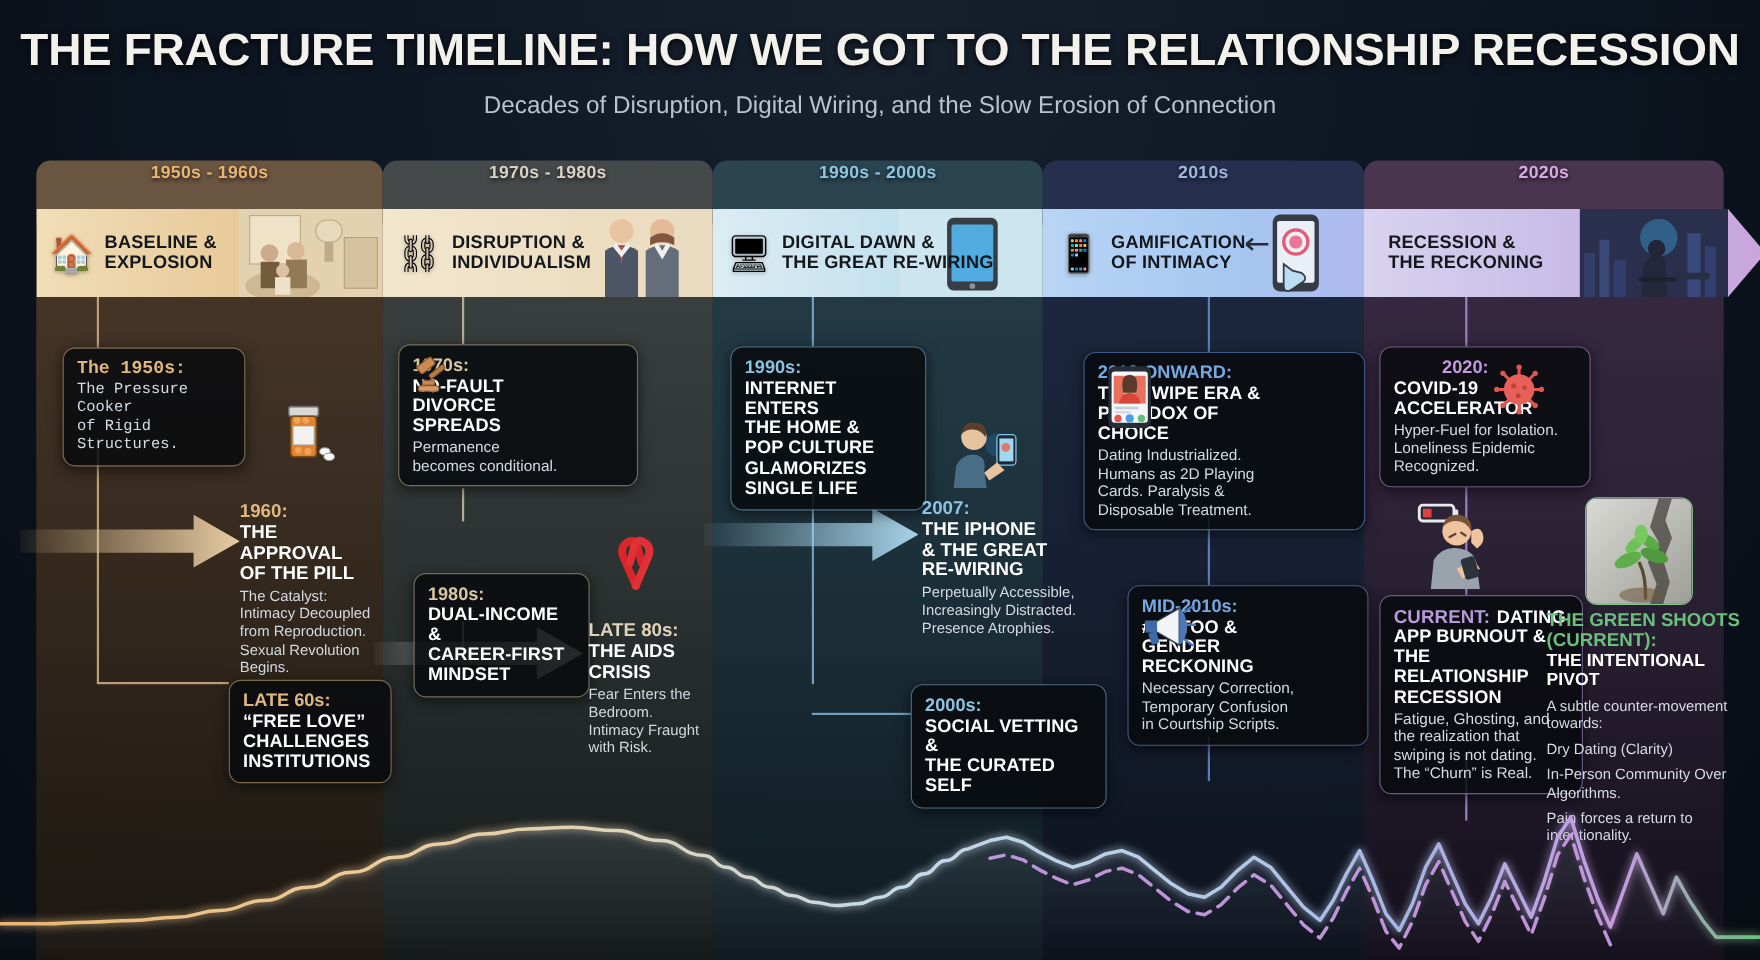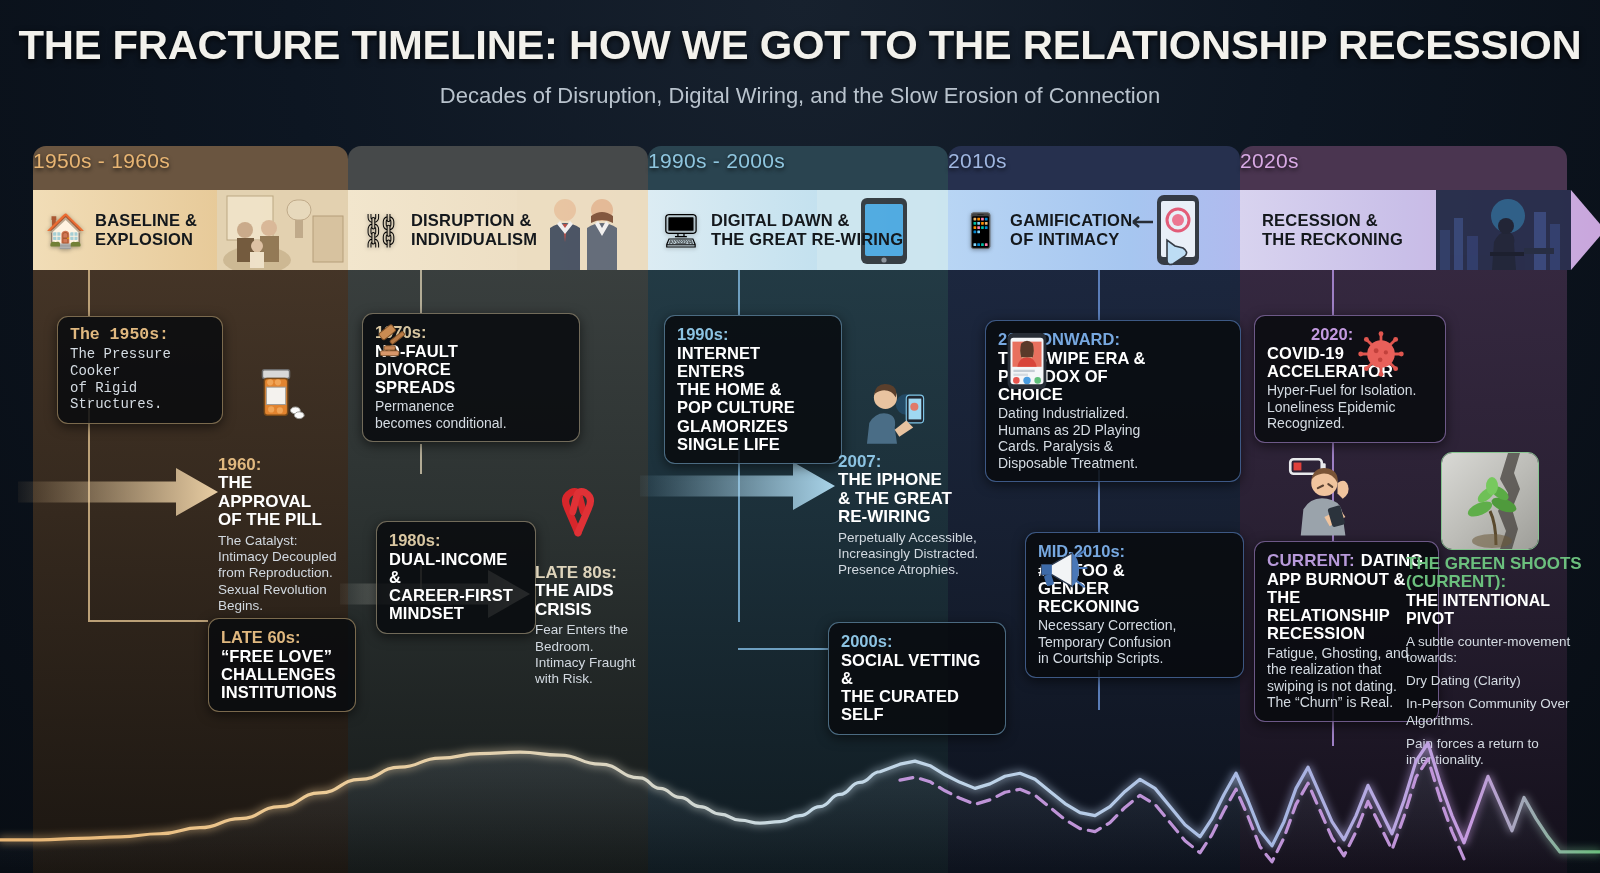--- a/index.html
+++ b/index.html
@@ -14,22 +14,22 @@
      text-shadow:0 2px 6px rgba(0,0,0,.8);font-stretch:condensed;
      transform:scaleX(1.02);white-space:nowrap;}
   #subtitle{margin-top:14px;font-size:22px;color:#b9c3cd;font-weight:400;}
 
   
   .col{position:absolute;top:190px;height:683px;}
   .colbody{position:absolute;inset:0;}
 
   
   .tab{position:absolute;top:-44px;height:58px;border-radius:13px 13px 0 0;}
-  .tablabel{position:absolute;top:-41px;width:100%;
-     font-size:21px;font-weight:normal;letter-spacing:.3px;
+  .tablabel{position:absolute;top:-41px;width:100%;text-align:center;
+     font-size:16px;font-weight:bold;letter-spacing:.3px;
      text-shadow:0 2px 4px rgba(0,0,0,.7);}
 
   
   .banner{position:absolute;top:0;height:80px;
      clip-path:polygon(0 0, calc(100% - 34px) 0, 100% 50%, calc(100% - 34px) 100%, 0 100%);
      display:flex;align-items:center;}
   .bantext{font-size:16.5px;font-weight:bold;color:#14181c;line-height:1.16;
      letter-spacing:.2px;text-transform:uppercase;z-index:3;}
 
   .banicon{font-size:33px;line-height:1;z-index:3;filter:drop-shadow(0 1px 2px rgba(0,0,0,.35));}
@@ -103,20 +103,21 @@
               <rect x="43" y="46" width="19" height="26" fill="#8d7352"></rect>
     <circle cx="40" cy="56" r="6" fill="#ddc0a4"></circle>
               <rect x="33" y="62" width="14" height="16" fill="#efe3cd"></rect>
     <rect x="96" y="26" width="30" height="46" fill="#d6c3a1" stroke="#b29c78"></rect>
   </svg></div>
         </div>
       </div>
       <div class="col" style="left: 348px; width: 300px;">
         <div class="colbody" style="background: linear-gradient(rgb(65, 70, 68) 0%, rgb(47, 53, 51) 48%, rgb(22, 26, 25) 100%); opacity: 0.92;"></div>
         <div class="tab" style="left: 0px; width: 300px; background: rgb(70, 73, 74);"></div>
+        <div class="tablabel" style="color: rgb(216, 211, 196);">1970s - 1980s</div>
         <div class="banner" style="left: 0px; width: 338px; background: linear-gradient(90deg, rgb(242, 230, 205) 0%, rgb(236, 221, 194) 60%, rgb(226, 208, 176) 100%);">
           <div class="banicon" style="margin-left: 12px; margin-right: 9px;">⛓</div>
           <div class="bantext">
             <div>DISRUPTION &amp;</div>
             <div>INDIVIDUALISM</div>
           </div>
           <div class="banimg" style="right: 34px; width: 135px;"><svg width="135" height="80" viewBox="0 0 135 80">
     <rect width="135" height="80" fill="#ecddc2"></rect>
     <circle cx="48" cy="20" r="11" fill="#e8c3a0"></circle>
               <path d="M33 80 L33 38 Q48 28 63 38 L63 80 Z" fill="#3e4a5e"></path>

